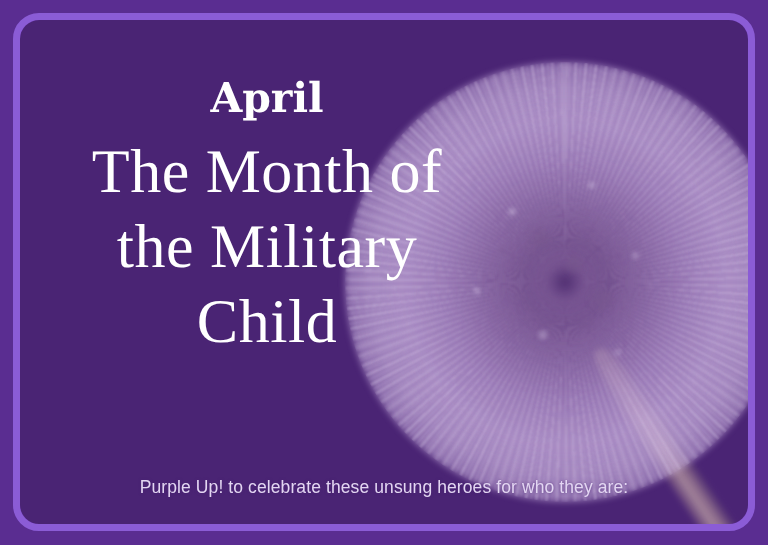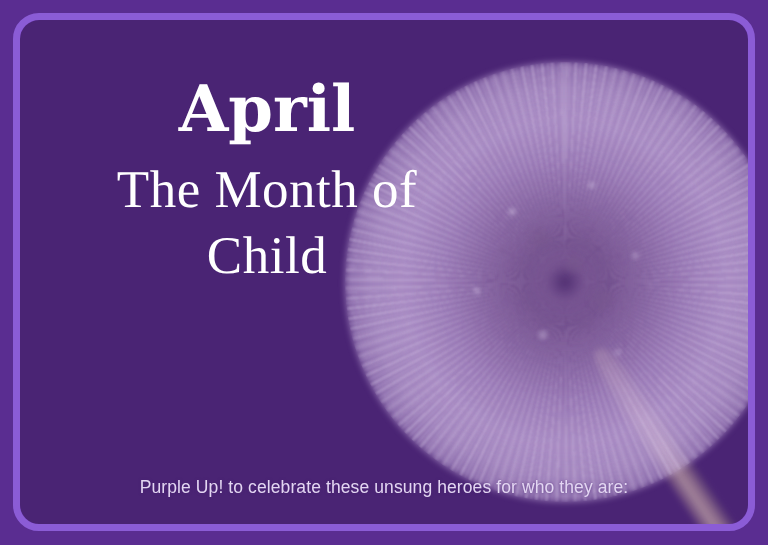--- a/index.html
+++ b/index.html
@@ -148,27 +148,27 @@
   }
   .hl-line{
     font-family:"DejaVu Serif", serif;
     display:block;
     line-height:1.0;
     white-space:nowrap;
     letter-spacing:.5px;
     text-rendering:geometricPrecision;
   }
   .hl-month{
-    font-size:64px;
+    font-size:41px;
     font-weight:700;
     letter-spacing:0px;
     margin-bottom:22px;
   }
   .hl-sub{
-    font-size:53px;
+    font-size:62px;
     font-weight:400;
     font-family:"Liberation Serif", serif;
     letter-spacing:.5px;
     margin-bottom:13px;
   }
   .hl-sub:last-child{margin-bottom:0;font-family:Liberation Serif, serif;}
 
   #subtitle{
     position:absolute;
     left:20px;right:20px;top:452px;
@@ -201,20 +201,21 @@
       <div class="head head-core"></div>
       <div class="head head-filaments"></div>
       <div class="head head-filaments2"></div>
       <div class="head head-seeds"></div>
       <div class="head head-edge"></div>
     </div>
 
     <div id="headline">
       <span class="hl-line hl-month">April</span>
       <span class="hl-line hl-sub">The Month of</span>
+      <span class="hl-line hl-sub">the Military</span>
       <span class="hl-line hl-sub">Child</span>
     </div>
 
     <div id="subtitle">
       <span class="sub-line">Purple Up! to celebrate these unsung heroes for who they are:</span>
     </div>
 
   </div>
 
   <div id="frame-stroke"></div>

